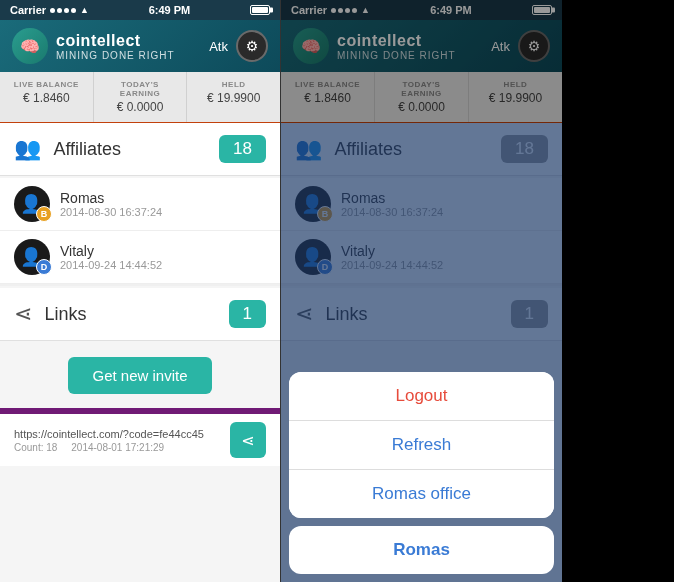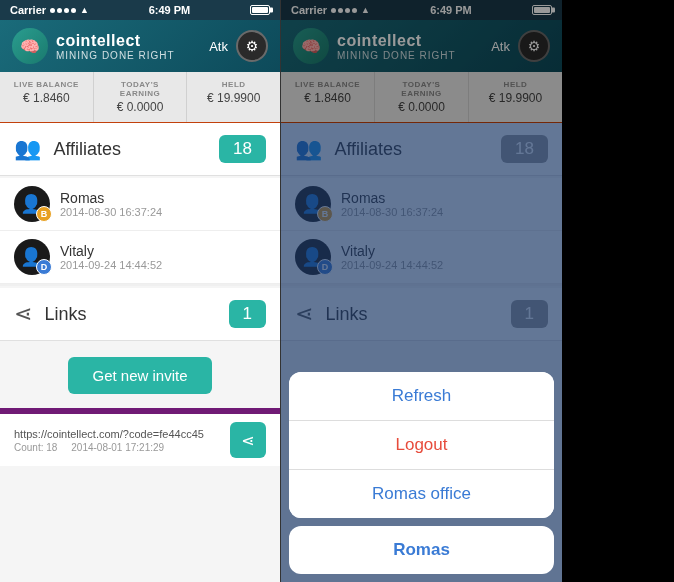--- a/index.html
+++ b/index.html
@@ -420,20 +420,20 @@
     <div class="section-row links-section">
       <span class="section-icon">⋖</span>
       <span class="section-title">Links</span>
       <span class="section-badge gray">1</span>
     </div>
   </div>
 
   <div class="action-sheet-overlay">
     <div class="action-sheet">
       <div class="action-sheet-menu">
+        <div class="action-sheet-item red">Logout</div>
         <div class="action-sheet-item blue">Refresh</div>
-        <div class="action-sheet-item red">Logout</div>
         <div class="action-sheet-item blue">Romas office</div>
       </div>
       <div class="action-sheet-cancel">Romas</div>
     </div>
   </div>
 </div>
 
 </body></html>

